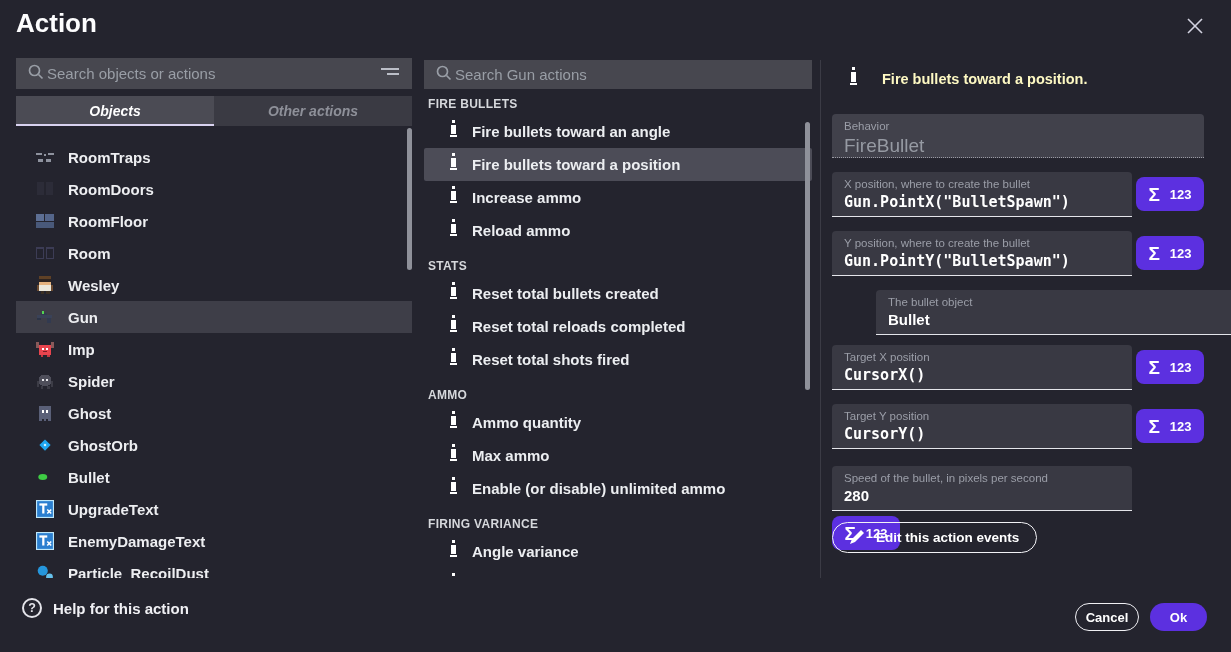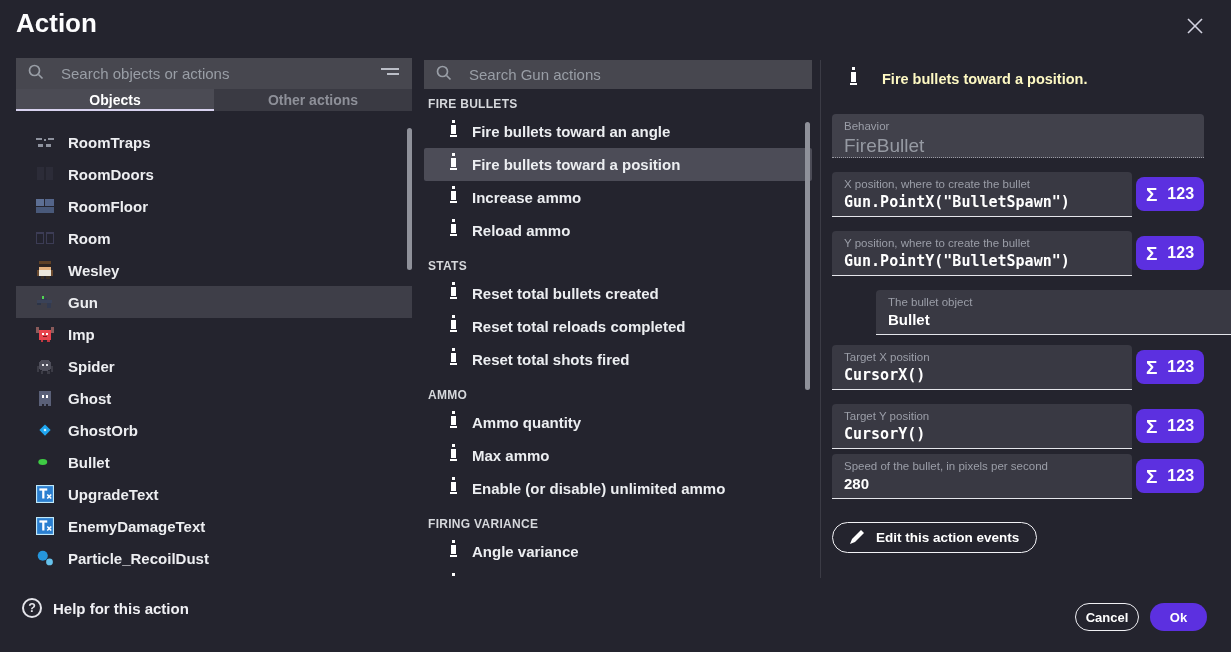--- a/index.html
+++ b/index.html
@@ -6,28 +6,28 @@
   body{
     width:1231px;height:652px;position:relative;overflow:hidden;
     background:#24242e;color:#fff;
     font-family:"Liberation Sans",sans-serif;
   }
   .title{position:absolute;left:16px;top:8px;font-size:26px;font-weight:700;color:#fdfdfe;}
   .close{position:absolute;left:1184px;top:13px;width:26px;height:26px;background:none;border:none;cursor:pointer;padding:0;}
   .close svg{display:block;}
 
   
-  .searchbar{display:flex;align-items:center;gap:14px;background:#47474f;border-radius:0;padding:0 11px;}
+  .searchbar{display:flex;align-items:center;gap:0;background:#47474f;border-radius:0;padding:0 11px;}
   .searchbar input{flex:1;background:transparent;border:none;outline:none;color:#e8e9ee;font-size:15px;font-family:"Liberation Sans",sans-serif;}
   .searchbar input::placeholder{color:#999ea6;}
 
   
   .left-panel{position:absolute;left:16px;top:58px;width:396px;height:520px;overflow:hidden;}
   .left-panel .searchbar{height:31px;}
-  .tabs{display:flex;height:22px;}
+  .tabs{display:flex;margin-top:7px;height:30px;font-style:italic;}
   .tab{flex:1;display:flex;align-items:center;justify-content:center;font-size:14px;font-weight:700;cursor:pointer;position:relative;}
   .tab.active{background:#4b4b54;color:#ffffff;}
   .tab.active:after{content:"";position:absolute;left:0;right:0;bottom:0;height:2px;background:#d8d2ef;}
   .tab.inactive{background:#3a3a43;color:#8e9099;}
   .obj-list{margin-top:9px;padding-top:6px;}
   .obj-row{height:32px;display:flex;align-items:center;padding-left:20px;gap:14px;cursor:pointer;}
   .obj-row.selected{background:#3e3e48;}
   .obj-row .olabel{font-size:15px;font-weight:700;color:#edeef1;}
   .obj-row .oicon{width:18px;height:18px;display:flex;align-items:center;justify-content:center;}
   .scrollthumb{position:absolute;width:5px;border-radius:3px;background:#8f919a;}
@@ -54,21 +54,21 @@
   .behavior .bval{font-size:19px;color:#969aa3;margin-top:3px;}
   .param-row{position:absolute;left:0;width:372px;display:flex;justify-content:space-between;}
   .field-box{height:45px;box-sizing:border-box;background:#393943;border-radius:4px 4px 0 0;border-bottom:1px solid #e4e5ea;padding:6px 12px;}
   .field-box.narrow{width:300px;}
   .field-box.wide{width:372px;}
   .fval{margin-top:3px;color:#ffffff;}
   .fval.mono{font-family:"DejaVu Sans Mono",monospace;font-size:15px;font-weight:700;}
   .fval.plain{font-size:15px;font-weight:700;}
   .sigma-btn{width:68px;height:34px;margin-top:5px;background:#5c30e0;border:none;border-radius:8px;display:flex;align-items:center;justify-content:center;gap:10px;cursor:pointer;color:#fff;}
   .sigma-btn .sg{font-size:19px;font-weight:700;line-height:1;}
-  .sigma-btn .nb{font-size:16px;font-weight:700;line-height:1;}
+  .sigma-btn .nb{font-size:13px;font-weight:700;line-height:1;}
   .edit-btn{position:absolute;left:0;top:462px;height:31px;display:inline-flex;align-items:center;gap:11px;padding:0 17px;background:transparent;border:1px solid #f2f2f6;border-radius:16px;color:#fff;font-size:13.5px;font-weight:700;font-family:"Liberation Sans",sans-serif;cursor:pointer;}
 
   
   .help{position:absolute;left:22px;top:598px;display:flex;align-items:center;gap:11px;cursor:pointer;}
   .qicon{width:20px;height:20px;border:2px solid #e4e4ea;border-radius:50%;display:flex;align-items:center;justify-content:center;font-size:12.5px;font-weight:700;color:#e4e4ea;box-sizing:border-box;}
   .help .hlabel{font-size:15px;font-weight:700;color:#f0f0f4;}
   .cancel{position:absolute;left:1075px;top:603px;height:28px;min-width:64px;box-sizing:border-box;background:transparent;border:1.5px solid #f0f0f4;border-radius:14px;color:#fff;font-size:13px;font-weight:700;font-family:"Liberation Sans",sans-serif;cursor:pointer;}
   .ok{position:absolute;left:1150px;top:603px;height:28px;width:57px;background:#5c30e0;border:none;border-radius:14px;color:#fff;font-size:13px;font-weight:700;font-family:"Liberation Sans",sans-serif;cursor:pointer;}
 </style>
 </head>
@@ -494,21 +494,21 @@
         <div class="param-row" style="top: 344px;">
           <div class="field-box narrow">
             <div class="flabel">Target Y position</div>
             <div class="fval mono">CursorY()</div>
           </div>
           <button class="sigma-btn">
             <span class="sg">Σ</span>
             <span class="nb">123</span>
           </button>
         </div>
-        <div class="param-row" style="top: 394px;">
+        <div class="param-row" style="top: 406px; flex-direction: column;">
           <div class="field-box narrow">
             <div class="flabel">Speed of the bullet, in pixels per second</div>
             <div class="fval plain">280</div>
           </div>
           <button class="sigma-btn">
             <span class="sg">Σ</span>
             <span class="nb">123</span>
           </button>
         </div>
       </div>

